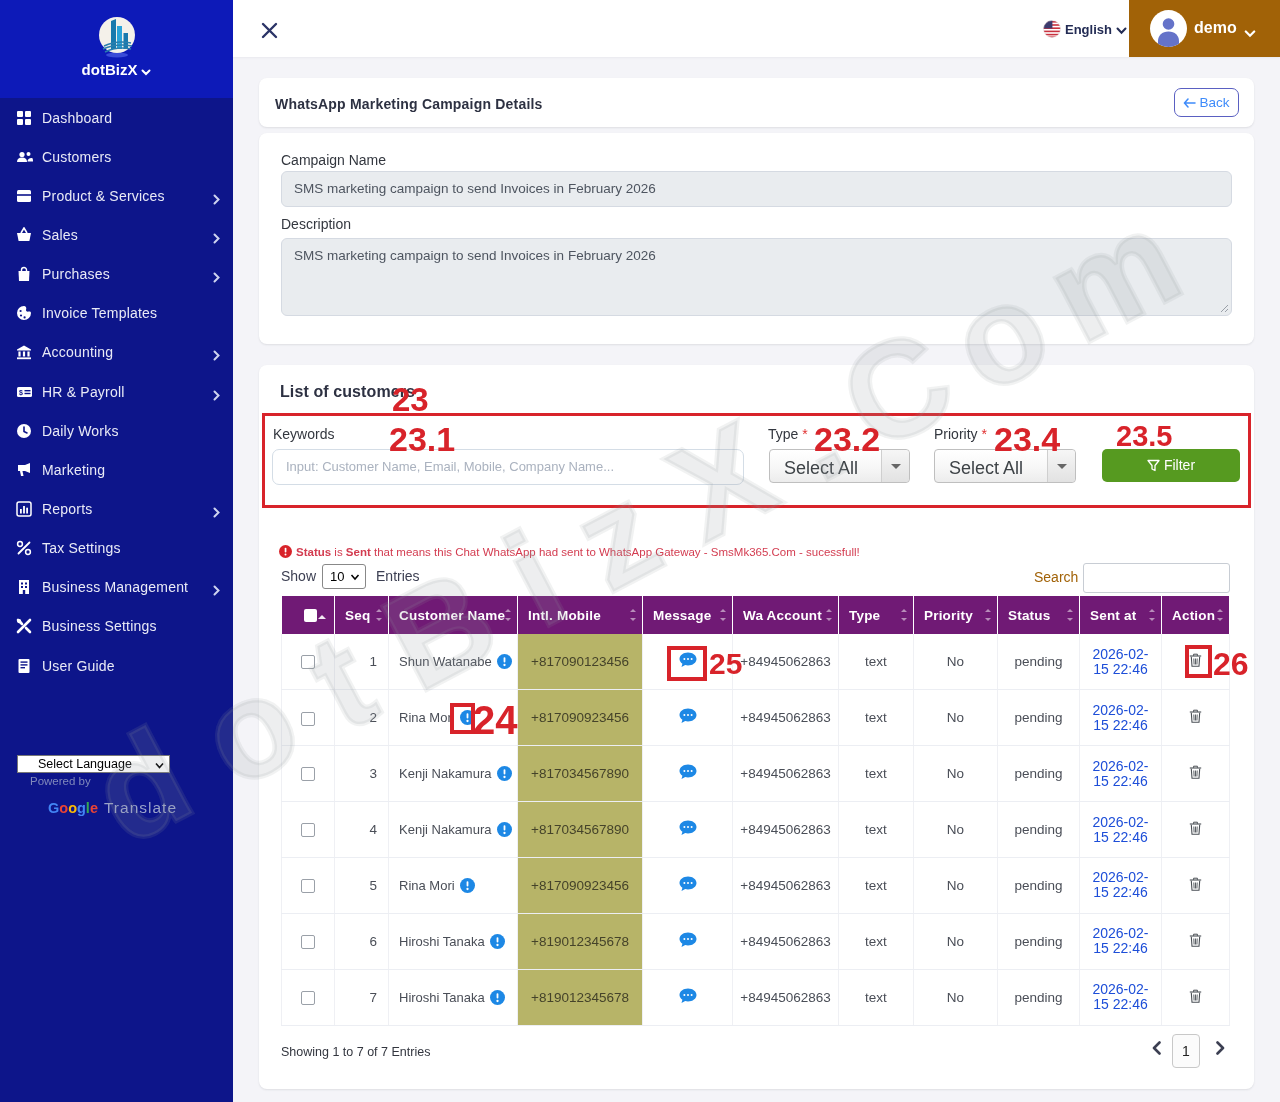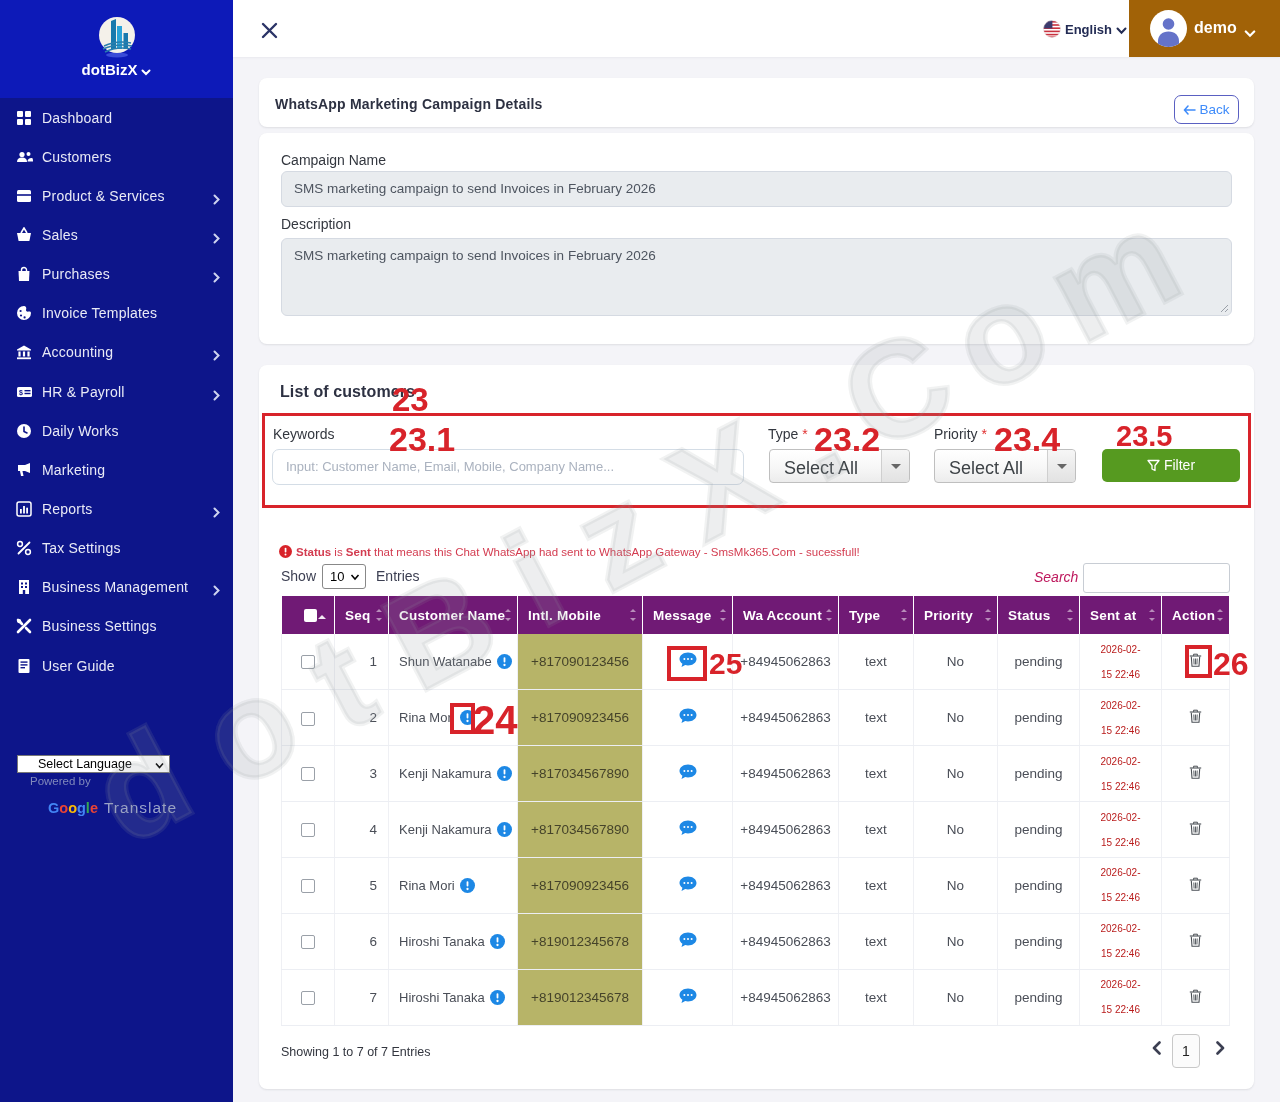--- a/index.html
+++ b/index.html
@@ -32,21 +32,21 @@
 #engwrap .car { margin-top:2px; }
 #demoblock { position:absolute; left:896px; top:0; width:151px; height:57px; background:#a16207; }
 #demoblock .av { position:absolute; left:21px; top:10px; }
 #demoblock .nm { position:absolute; left:65px; top:19px; color:#fff; font-size:16px; font-weight:bold; }
 #demoblock .car { position:absolute; left:115px; top:24px; }
 
 
 .card { position:absolute; background:#fff; border-radius:8px; box-shadow:0 1px 2px rgba(56,65,74,.12); }
 #card1 { left:259px; top:78px; width:995px; height:49px; }
 #card1 .ttl { position:absolute; left:16px; top:18px; font-size:14px; font-weight:bold; color:#2d3142; letter-spacing:.2px; }
-#backbtn { position:absolute; right:15px; top:10px; width:65px; height:29px; border:1px solid #5a60c2; border-radius:7px; color:#3e8bfa; font-size:13.5px; text-align:center; line-height:27px; background:#fff;margin-top:7px; }
+#backbtn { position:absolute; right:15px; top:10px; width:65px; height:29px; border:1px solid #5a60c2; border-radius:7px; color:#3e8bfa; font-size:13.5px; text-align:center; line-height:27px; background:#fff; }
 #card2 { left:259px; top:133px; width:995px; height:211px; }
 .flabel { position:absolute; font-size:14px; color:#33373f; }
 .dinput { position:absolute; background:#e9ecef; border:1px solid #d5dae2; border-radius:6px; font-size:13.5px; color:#4e5560; padding-left:12px; }
 #card3 { left:259px; top:365px; width:995px; height:724px; }
 #card3 .ttl { position:absolute; left:21px; top:18px; font-size:16px; font-weight:bold; color:#2d3142; letter-spacing:.1px; }
 
 
 #redbox { position:absolute; left:3px; top:48px; width:989px; height:95px; border:3px solid #d8232a; }
 #kwinput { position:absolute; left:13px; top:84px; width:472px; height:36px; background:#fff; border:1px solid #d4dde6; border-radius:7px; font-size:13px; color:#aab2bf; padding-left:13px; line-height:34px; }
 .star { color:#e03131; }
@@ -55,32 +55,32 @@
 .sel .btn { position:absolute; right:0; top:0; width:28px; height:100%; border-left:1px solid #cfcfcf; background:linear-gradient(#f6f6f6,#e2e2e2); border-radius:0 4px 4px 0; }
 .sel .btn:after { content:""; position:absolute; left:9px; top:14px; border:5px solid transparent; border-top-color:#666; }
 #filterbtn { position:absolute; left:843px; top:84px; width:138px; height:33px; background:#569a20; border-radius:5px; color:#fff; font-size:14px; text-align:center; line-height:33px; }
 #filterbtn svg { vertical-align:-2px; margin-right:4px; }
 
 
 #statusline { position:absolute; left:20px; top:180px; font-size:11.5px; color:#d33c50; }
 #statusline b { font-weight:bold; }
 #showrow { position:absolute; left:22px; top:203px; font-size:14px; color:#3c3f52; }
 #showsel { position:absolute; left:41px; top:-4px; width:44px; height:25px; border:1px solid #888; border-radius:3px; background:#fff; font-size:13px; color:#000; text-align:left; padding-left:7px; line-height:23px; }
-#searchlbl { position:absolute; left:775px; top:204px; font-size:14px; color:#be185d;font-style:italic; }
+#searchlbl { position:absolute; left:775px; top:204px; font-size:14px; color:#a16207; }
 #searchinput { position:absolute; left:824px; top:198px; width:147px; height:30px; background:#fff; border:1px solid #c8cdd4; border-radius:3px; }
 
 
 #tbl { position:absolute; left:22px; top:231px; width:948px; border-collapse:collapse; table-layout:fixed; }
 #tbl th { white-space:nowrap; overflow:hidden; background:#701a75; color:#fff; font-size:13.5px; font-weight:bold; height:38px; text-align:left; padding:0 4px 0 10px; position:relative; border-right:1px solid rgba(255,255,255,.35); letter-spacing:.2px; }
 #tbl td:first-child { border-left:1px solid #eff0f4; }
 #tbl td { white-space:nowrap; height:55.86px; font-size:13.5px; color:#4a4e57; text-align:center; border-bottom:1px solid #eceef3; border-right:1px solid #eff0f4; background:transparent; }
 #tbl td.cn { text-align:left; padding-left:10px; font-size:13px; }
 #tbl td.sq { text-align:right; padding-right:11px; }
 #tbl td.mob { background:#b7b468; color:#45432a; }
-#tbl td.dt { font-size:10px; line-height:25px; color:#b91c1c; }
+#tbl td.dt { font-size:14px; line-height:15px; color:#1d4ed8; }
 .sorts { position:absolute; right:4px; top:50%; margin-top:-9px; width:9px; height:18px; }
 .sorts:before { content:""; position:absolute; left:1px; top:0; border:3.5px solid transparent; border-bottom-color:rgba(255,255,255,.5); }
 .sorts:after { content:""; position:absolute; left:1px; bottom:0; border:3.5px solid transparent; border-top-color:rgba(255,255,255,.5); }
 .cb { display:inline-block; width:14px; height:14px; border:1px solid #9aa0a8; border-radius:2px; background:#fff; vertical-align:middle; }
 .hcb { display:inline-block; width:13px; height:13px; background:#fff; border-radius:2px; vertical-align:middle; }
 #showing { position:absolute; left:22px; top:680px; font-size:12.5px; color:#33363f; }
 #pgleft { position:absolute; left:893px; top:676px; }
 #pgbox { position:absolute; left:913px; top:669px; width:28px; height:34px; border:1px solid #c8c8c8; border-radius:4px; background:#fbfbfb; text-align:center; line-height:32px; font-size:14px; color:#222; }
 #pgright { position:absolute; left:957px; top:676px; }
 

